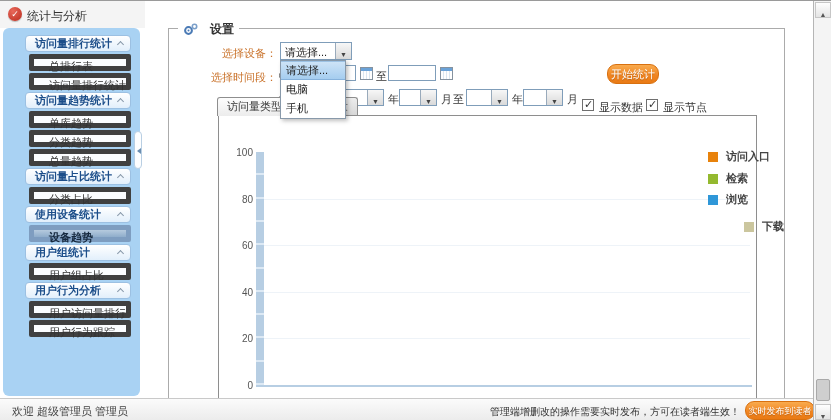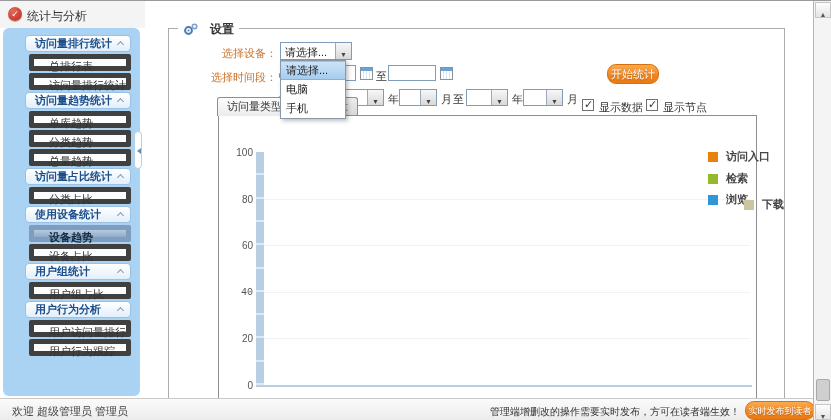--- a/index.html
+++ b/index.html
@@ -107,21 +107,20 @@
         <div class="itm">总排行表</div>
         <div class="itm">访问量排行统计</div>
         <div class="grp"><span>访问量趋势统计</span><span class="chev"></span></div>
         <div class="itm">单库趋势</div>
         <div class="itm">分类趋势</div>
         <div class="itm">总量趋势</div>
         <div class="grp"><span>访问量占比统计</span><span class="chev"></span></div>
         <div class="itm">分类占比</div>
         <div class="grp"><span>使用设备统计</span><span class="chev"></span></div>
         <div class="itm sel">设备趋势</div>
-        <div class="itm">设备占比</div>
         <div class="grp"><span>用户组统计</span><span class="chev"></span></div>
         <div class="itm">用户组占比</div>
         <div class="grp"><span>用户行为分析</span><span class="chev"></span></div>
         <div class="itm">用户访问量排行</div>
         <div class="itm">用户行为跟踪</div>
       </div>
   </div>
   <div id="collapse">
       <i></i>
     </div>
@@ -185,40 +184,40 @@
       <div class="tab active">访问量类型</div>
       <div class="tab">访问总量</div>
     </div>
   <div id="chart">
     <div id="yband"></div>
     <div id="xaxis"></div>
     <div id="legend"></div>
   <div class="ylab" style="top: 264px;">0</div>
       <div class="ylab" style="top: 217.4px;">20</div>
       <div class="gline" style="top: 222.4px;"></div>
-      <div class="ylab" style="top: 170.8px; font-family: Liberation Mono, monospace;">40</div>
+      <div class="ylab" style="top: 170.8px;">40</div>
       <div class="gline" style="top: 175.8px;"></div>
       <div class="ylab" style="top: 124.2px;">60</div>
       <div class="gline" style="top: 129.2px;"></div>
       <div class="ylab" style="top: 77.6px;">80</div>
       <div class="gline" style="top: 82.6px;"></div>
       <div class="ylab" style="top: 31px;">100</div>
       <div class="leg-item" style="top: 33px;">
         <span class="leg-sq" style="background: rgb(232, 130, 12);"></span>
         <span class="leg-t">访问入口</span>
       </div>
       <div class="leg-item" style="top: 55px;">
         <span class="leg-sq" style="background: rgb(148, 185, 47);"></span>
         <span class="leg-t">检索</span>
       </div>
       <div class="leg-item" style="top: 76px;">
         <span class="leg-sq" style="background: rgb(47, 151, 216);"></span>
         <span class="leg-t">浏览</span>
       </div>
-      <div class="leg-item" style="top: 81px; padding-left: 36px;">
+      <div class="leg-item" style="top: 103px; padding-left: 36px;">
         <span class="leg-sq" style="background: rgb(203, 198, 158);"></span>
         <span class="leg-t">下载</span>
       </div>
     </div>
 
   <div id="statusbar">
     <span id="welcome">欢迎 超级管理员 管理员</span>
     <span id="notice">管理端增删改的操作需要实时发布，方可在读者端生效！</span>
     <div id="publish" class="obtn">实时发布到读者端</div>
   </div>

